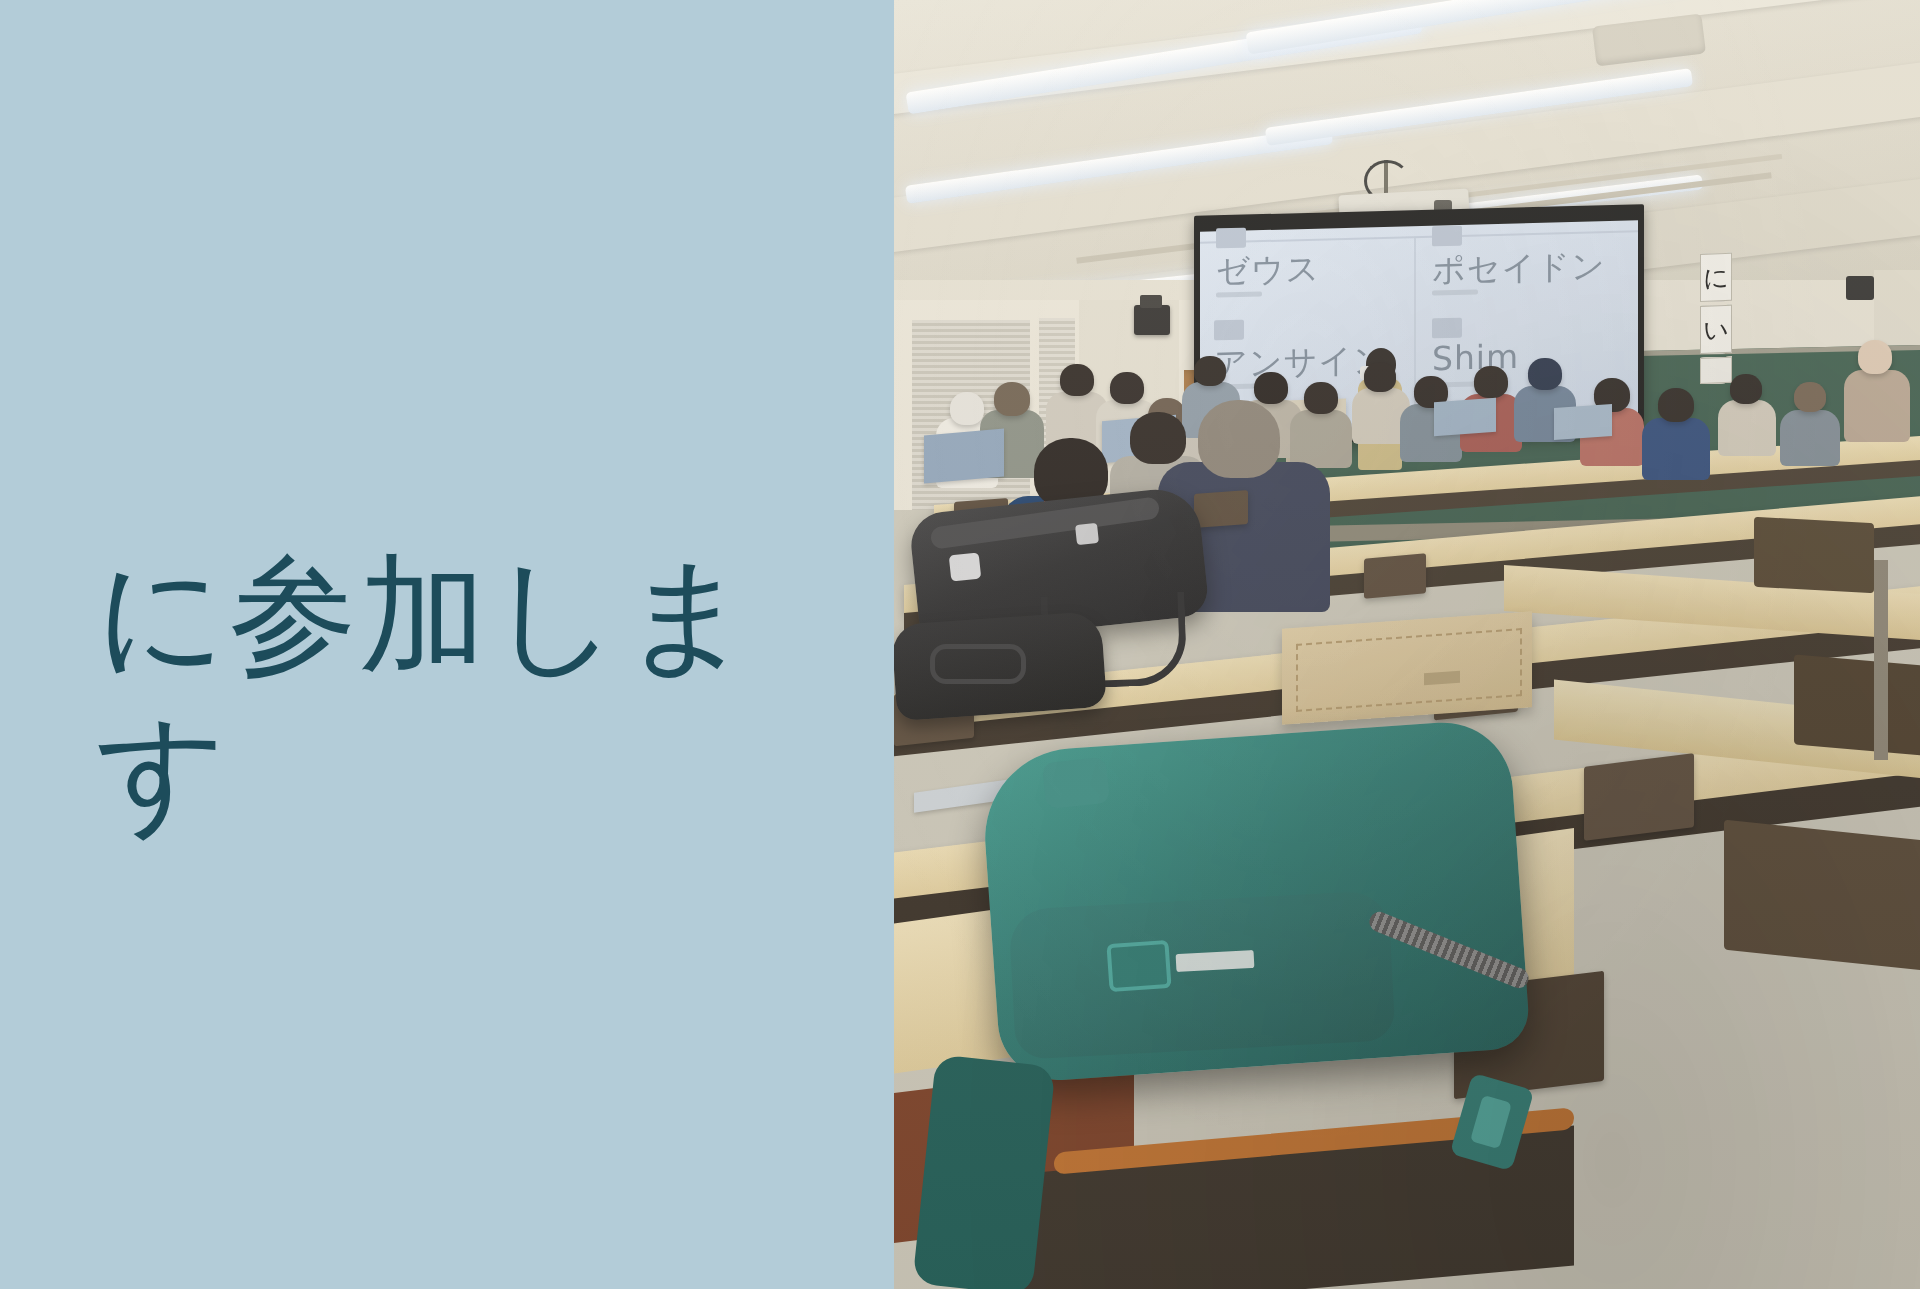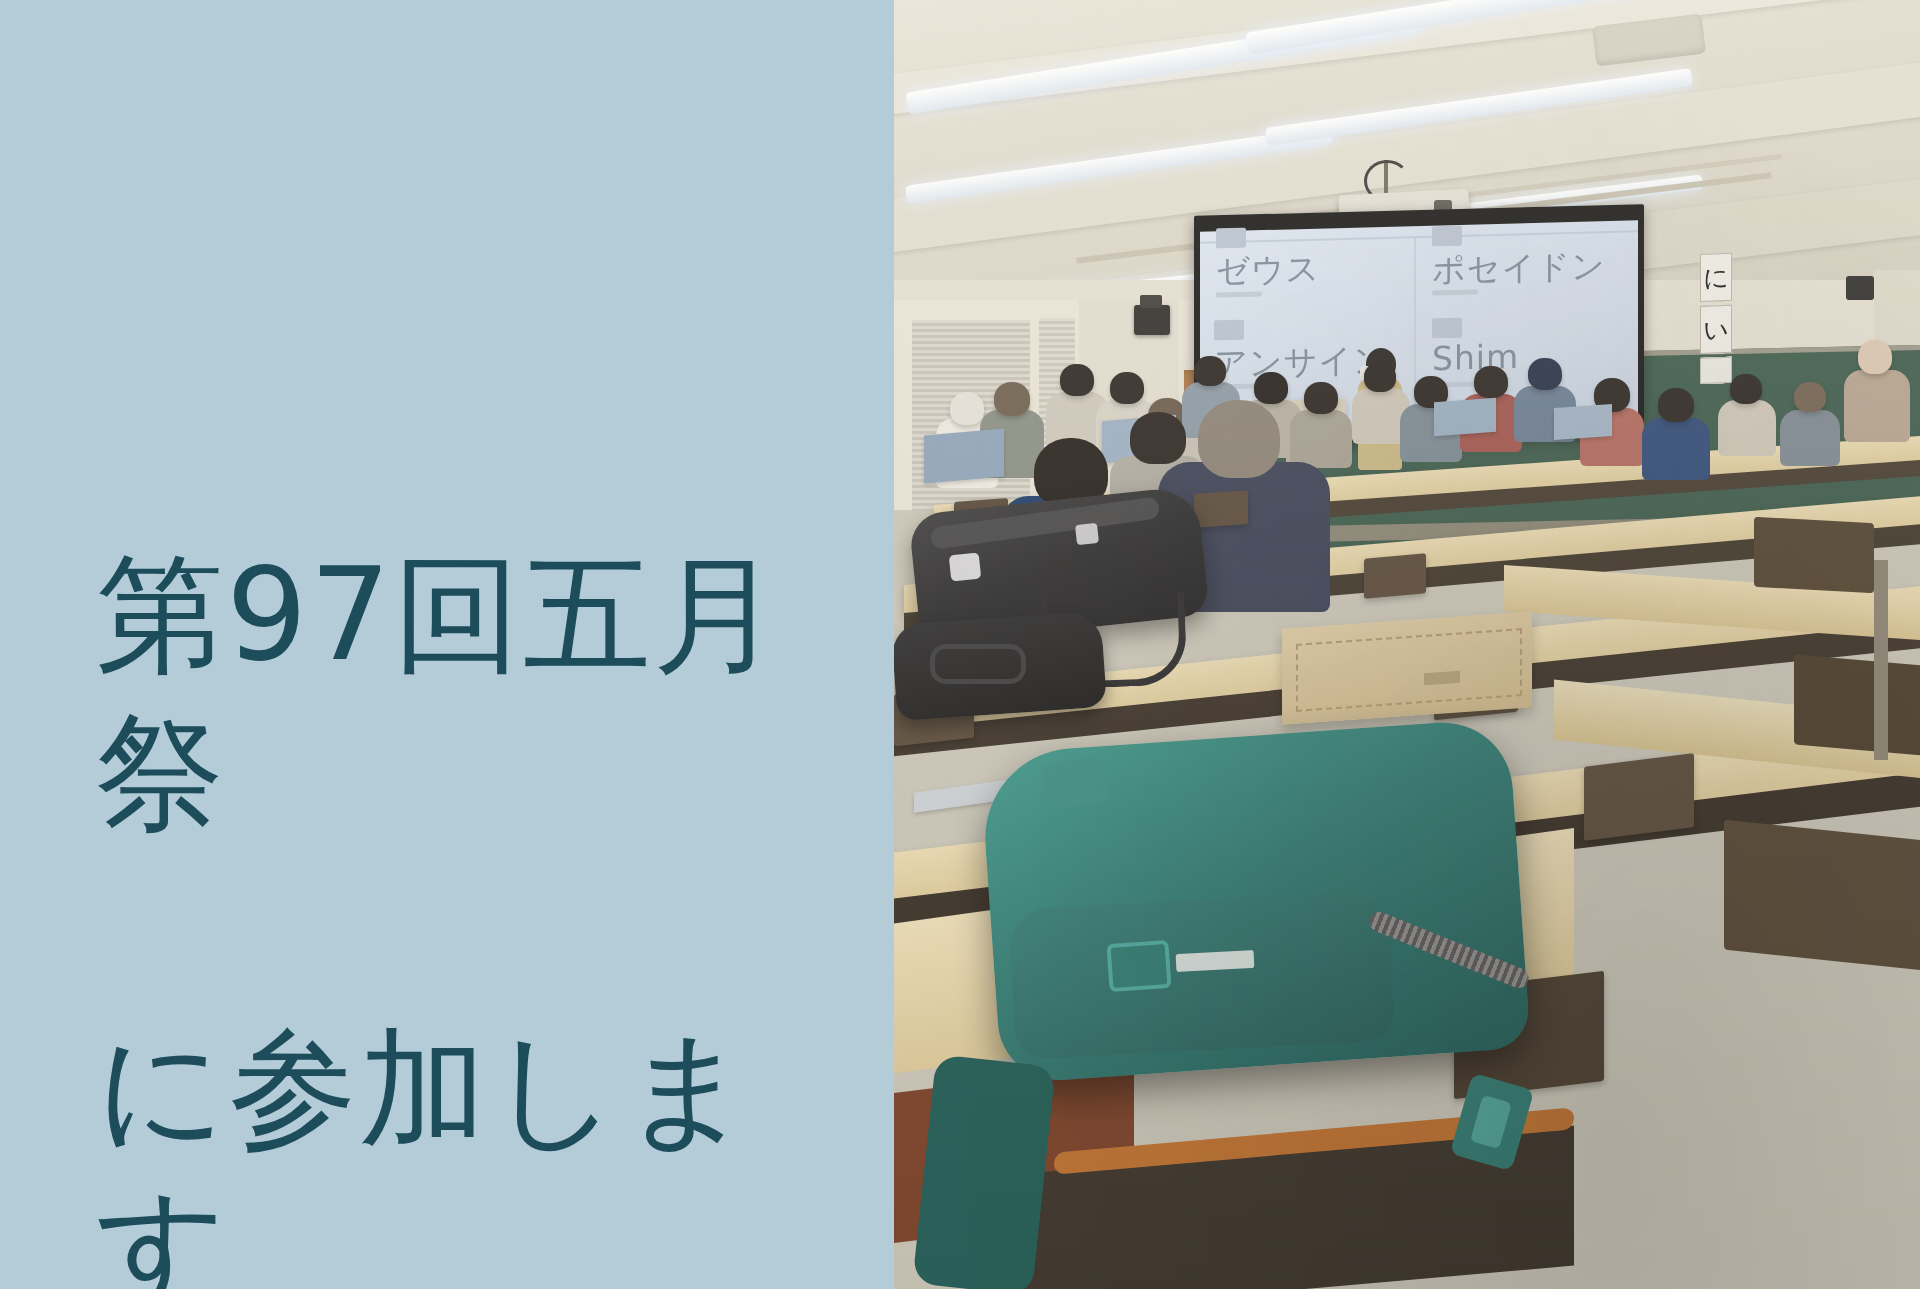--- a/index.html
+++ b/index.html
@@ -297,21 +297,20 @@
   .warm{left:0;top:0;width:1026px;height:1289px;pointer-events:none;
     background:linear-gradient(180deg,rgba(255,247,228,.14),rgba(120,110,95,.12));}
 </style>
 </head>
 <body>
 
 <div class="banner">
 
   <div class="left-panel">
     <div class="headline">
-      <span class="headline-line">第97回五月祭</span>
       <span class="headline-line">に参加します</span>
     </div>
   </div>
 
   <div class="photo">
 
     <div class="ceiling"></div>
     <div class="beam beam1"></div>
     <div class="beam beam2"></div>
     <div class="beam beam3"></div>

